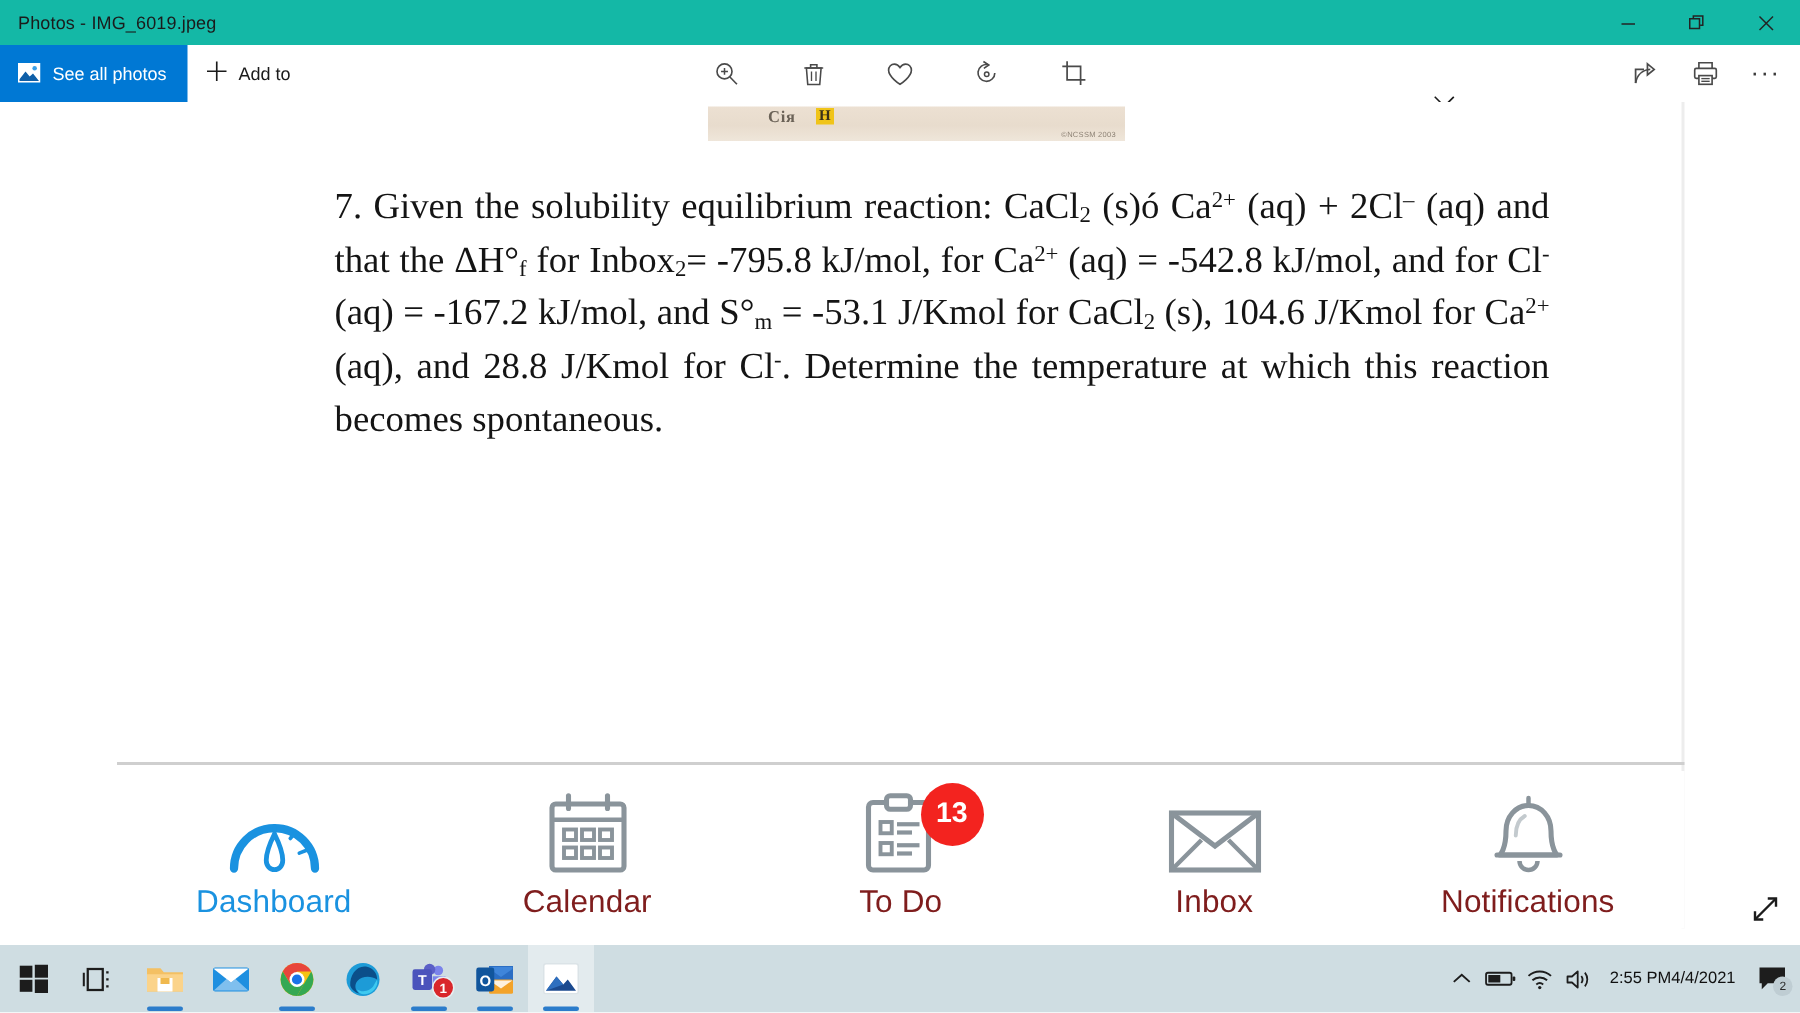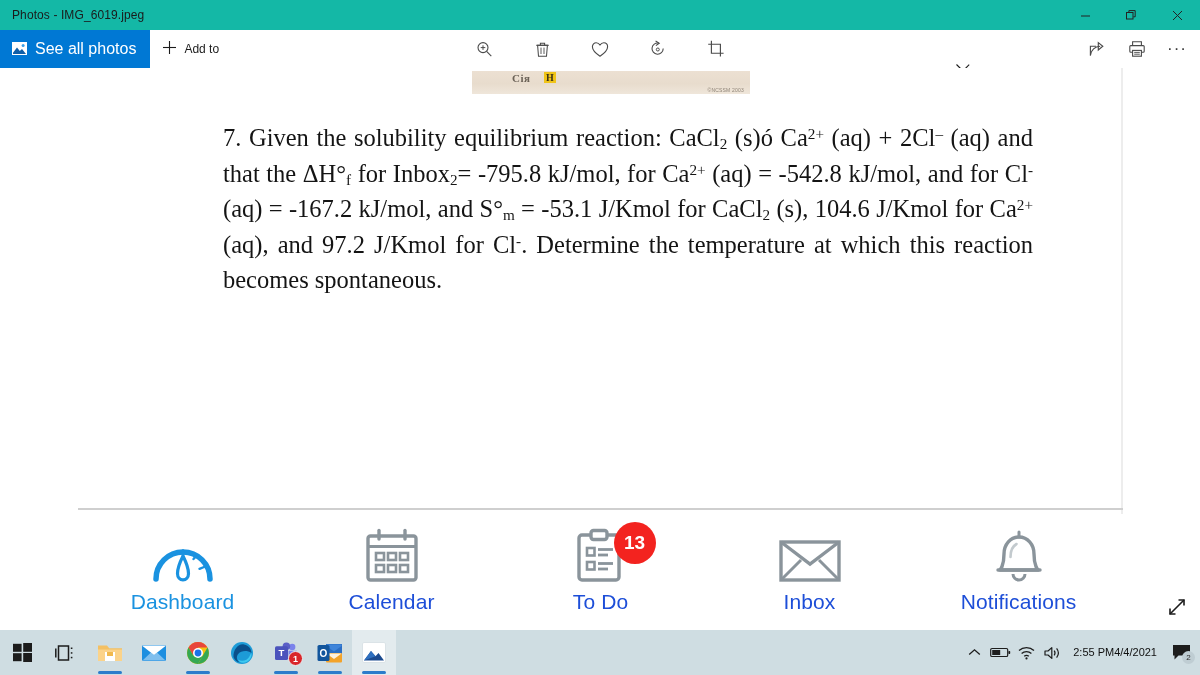--- a/index.html
+++ b/index.html
@@ -47,21 +47,21 @@
     background: #ffffff;
     display: flex; align-items: stretch;
     position: relative;
     border-bottom: 1px solid #ffffff;
   }
   .see-all {
     background: #0078d4;
     color: #ffffff;
     display: flex; align-items: center; gap: 8px;
     padding: 0 14px 0 12px;
-    font-size: 16px;
+    font-size: 12px;
     height: 38px;
   }
   .see-all .glyph { display:flex; align-items:center; }
   .cmd-item {
     display: flex; align-items: center; gap: 7px;
     padding: 0 12px;
     font-size: 12px; color: #1b1b1b;
     height: 38px;
   }
   .cmd-center {
@@ -162,21 +162,21 @@
     flex: 1 1 0;
     display: flex; flex-direction: column;
     align-items: center;
     padding-top: 14px;
     position: relative;
   }
   .nav-icon { height: 56px; display: flex; align-items: flex-end; justify-content: center; position: relative; }
   .nav-label {
     margin-top: 6px;
     font-size: 21px;
-    color: #1d4ed8;
+    color: #7f1d1d;
     letter-spacing: .1px;
   }
   .nav-item.active .nav-label { color: #1a92e0; }
   .badge {
     position: absolute;
     background: #f3231f;
     color: #ffffff;
     border-radius: 999px;
     font-size: 19px;
     font-weight: bold;
@@ -384,21 +384,21 @@
         <div class="hl">H</div>
         <div class="wm">©NCSSM 2003</div>
       </div>
 
       <div class="problem">
         <span>7.</span>
         <span>Given the solubility equilibrium reaction: CaCl</span><sub>2</sub><span> (s)ó Ca</span><sup>2+</sup><span> (aq)</span>
         <span>+ 2Cl</span><sup>–</sup><span> (aq) and that the ΔH°</span><sub>f</sub><span> for Inbox</span><sub>2</sub><span>= -795.8 kJ/mol, for</span>
         <span>Ca</span><sup>2+</sup><span> (aq) = -542.8 kJ/mol, and for Cl</span><sup>-</sup><span> (aq) = -167.2 kJ/mol,</span>
         <span>and S°</span><sub>m</sub><span> = -53.1 J/Kmol for CaCl</span><sub>2</sub><span> (s), 104.6 J/Kmol for Ca</span><sup>2+</sup>
-        <span>(aq), and 97.2 J/Kmol for Cl</span><sup>-</sup><span>. Determine the temperature at</span>
+        <span>(aq), and 28.8 J/Kmol for Cl</span><sup>-</sup><span>. Determine the temperature at</span>
         <span>which this reaction becomes spontaneous.</span>
       </div>
 
       <div class="divider"></div>
 
       <div class="appnav">
 
         <div class="nav-item active">
           <div class="nav-icon">
             <svg width="62" height="46" viewBox="0 0 62 46">

